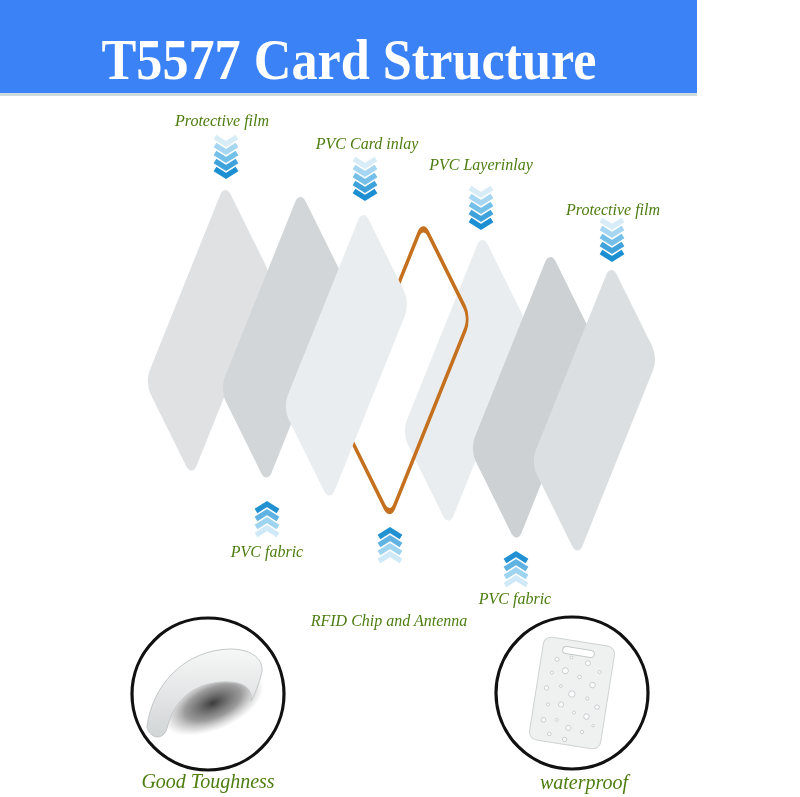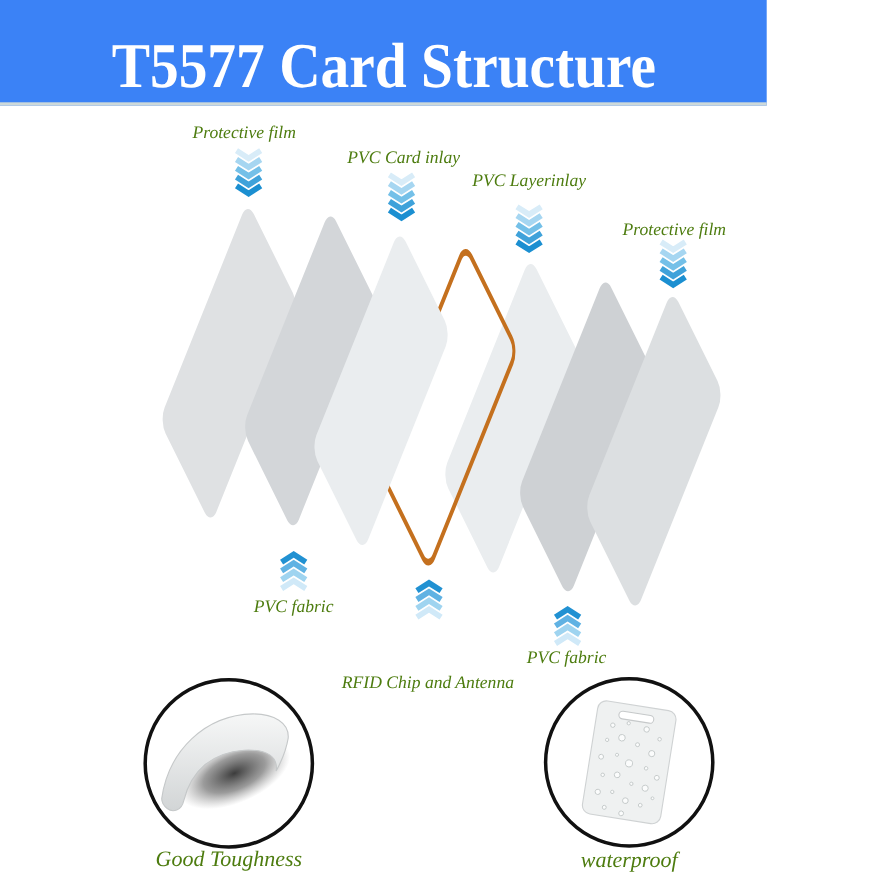--- a/index.html
+++ b/index.html
@@ -129,13 +129,13 @@
 <div class="lbl" style="left:222px;top:112px;">Protective film</div>
 <div class="lbl" style="left:367px;top:135px;">PVC Card inlay</div>
 <div class="lbl" style="left:481px;top:156px;">PVC Layerinlay</div>
 <div class="lbl" style="left:613px;top:201px;">Protective film</div>
 
 <div class="lbl" style="left:267px;top:543px;">PVC fabric</div>
 <div class="lbl" style="left:389px;top:596px;margin-top:16px;">RFID Chip and Antenna</div>
 <div class="lbl" style="left:515px;top:590px;">PVC fabric</div>
 
 <div class="lbl feat" style="left:208px;top:770px;">Good Toughness</div>
-<div class="lbl feat" style="left:572px;top:771px;">waterproof</div>
+<div class="lbl feat" style="left:584px;top:771px;">waterproof</div>
 
 </body></html>

